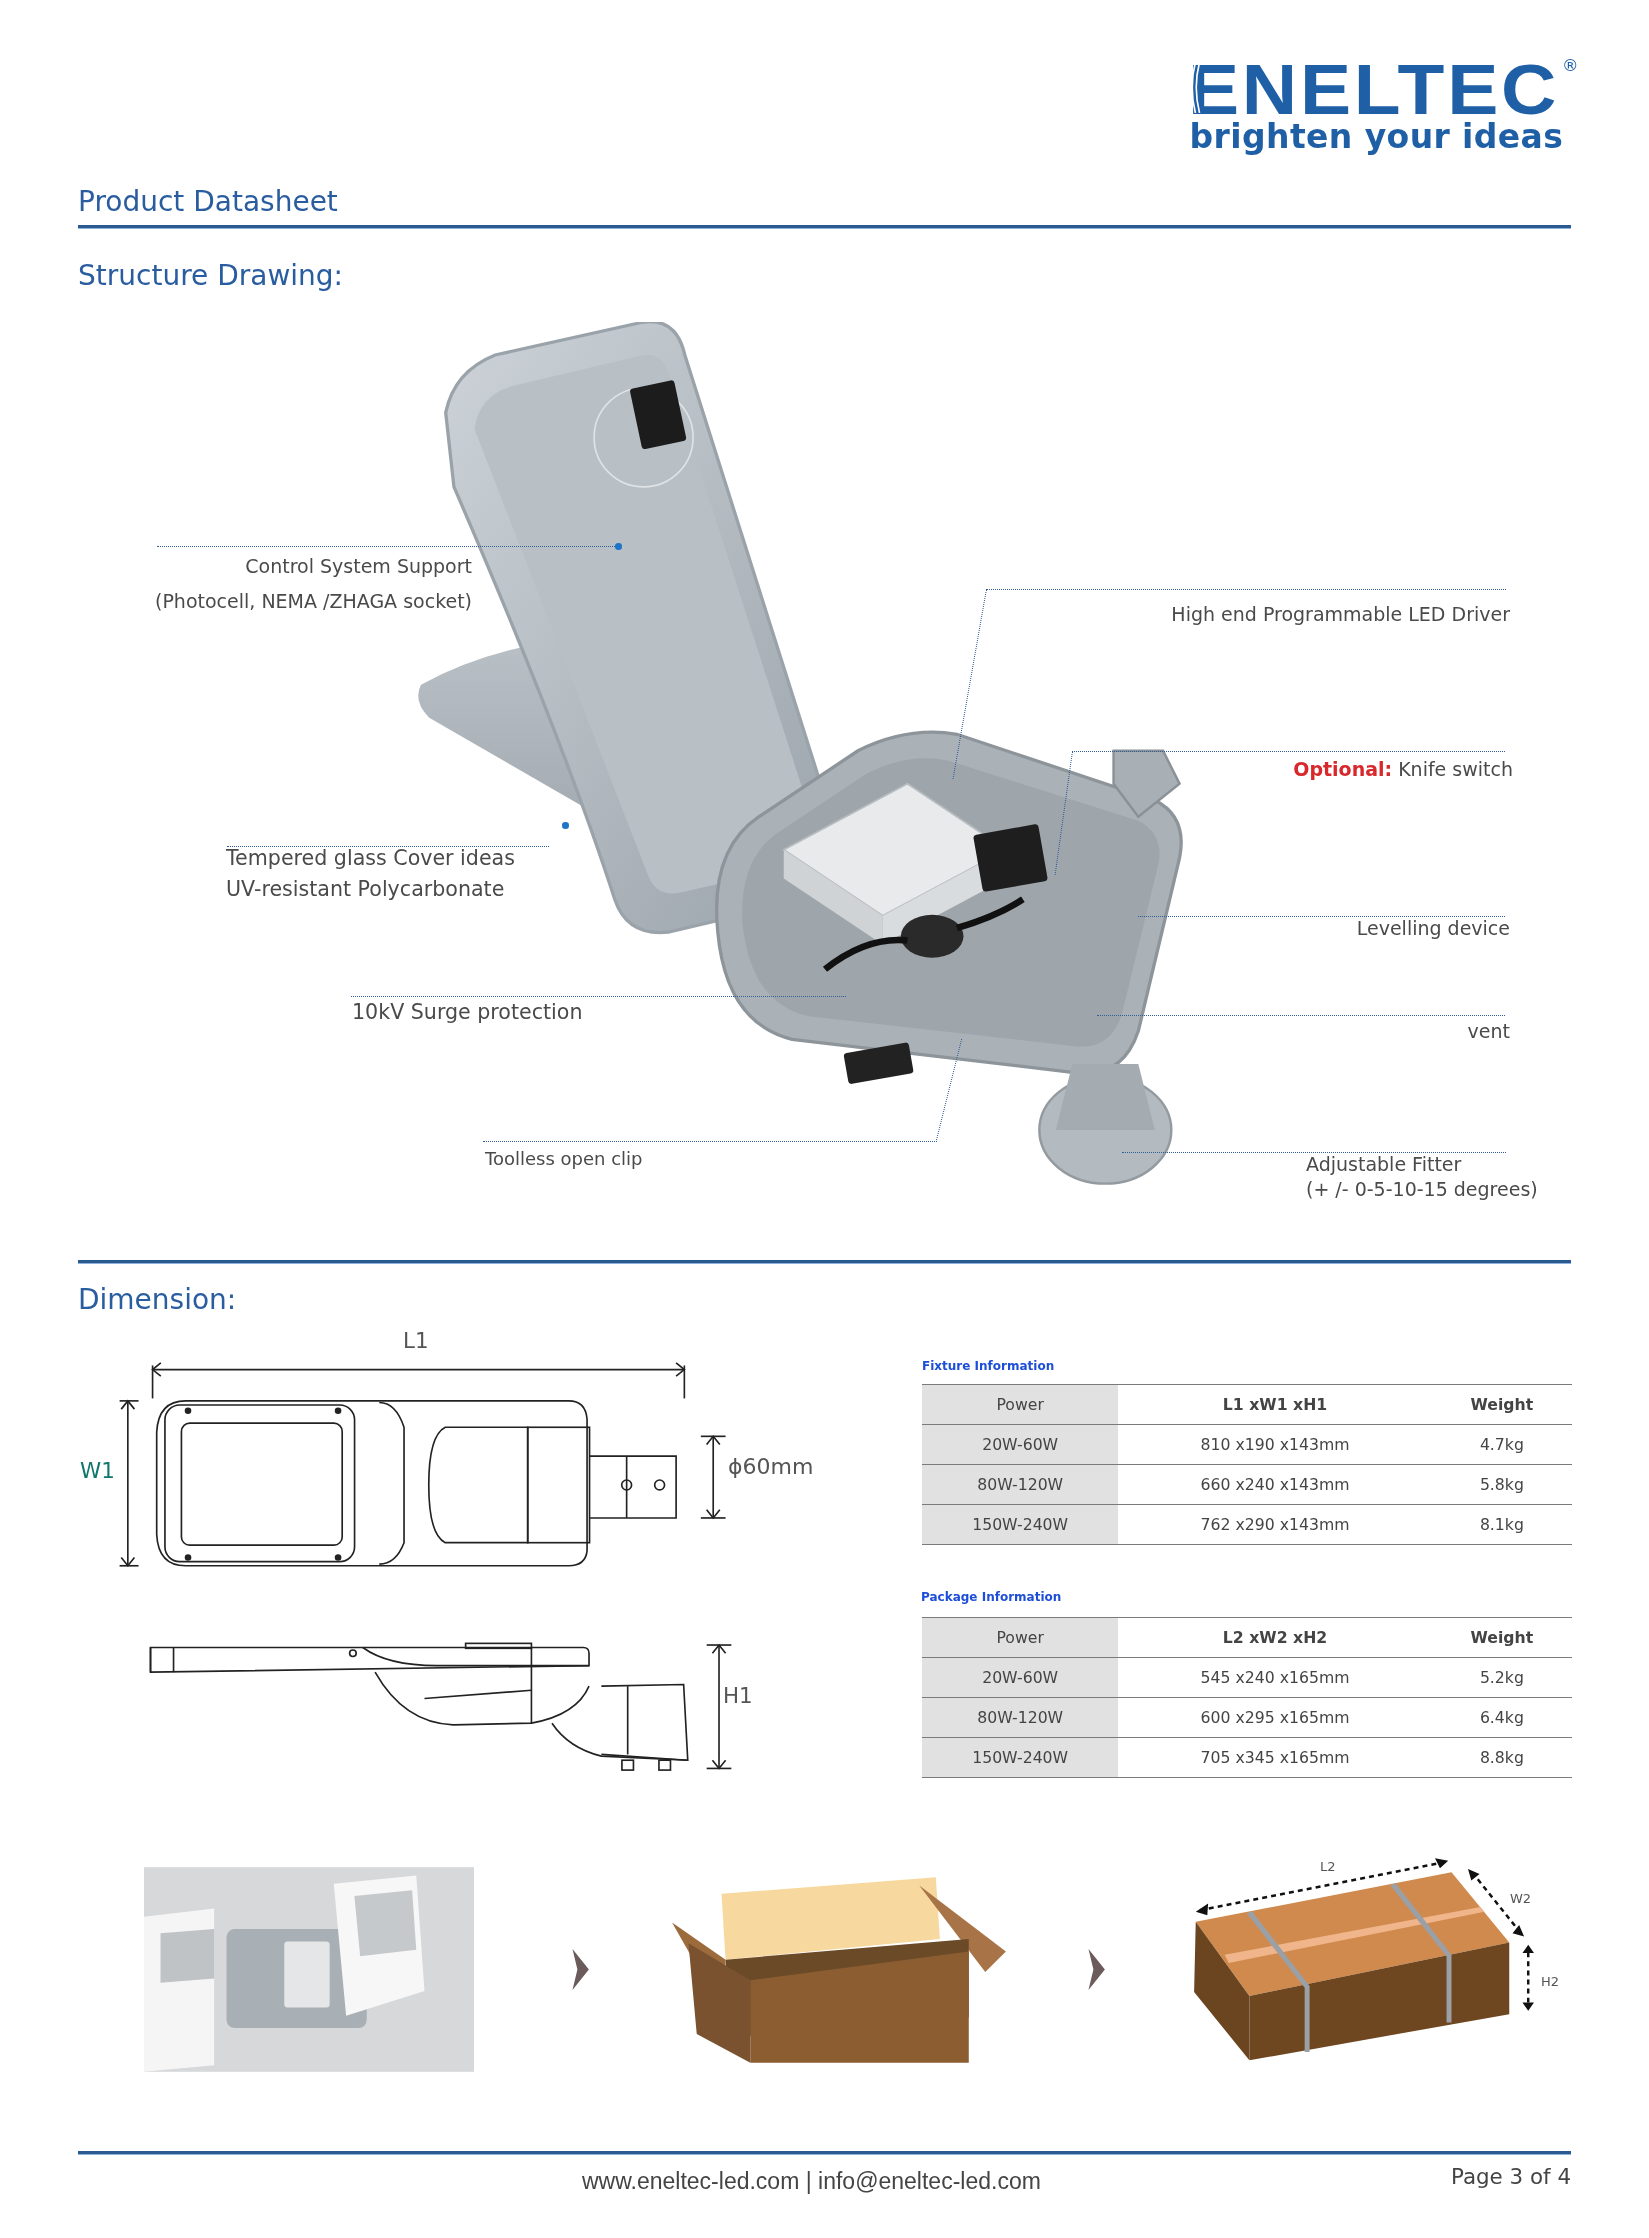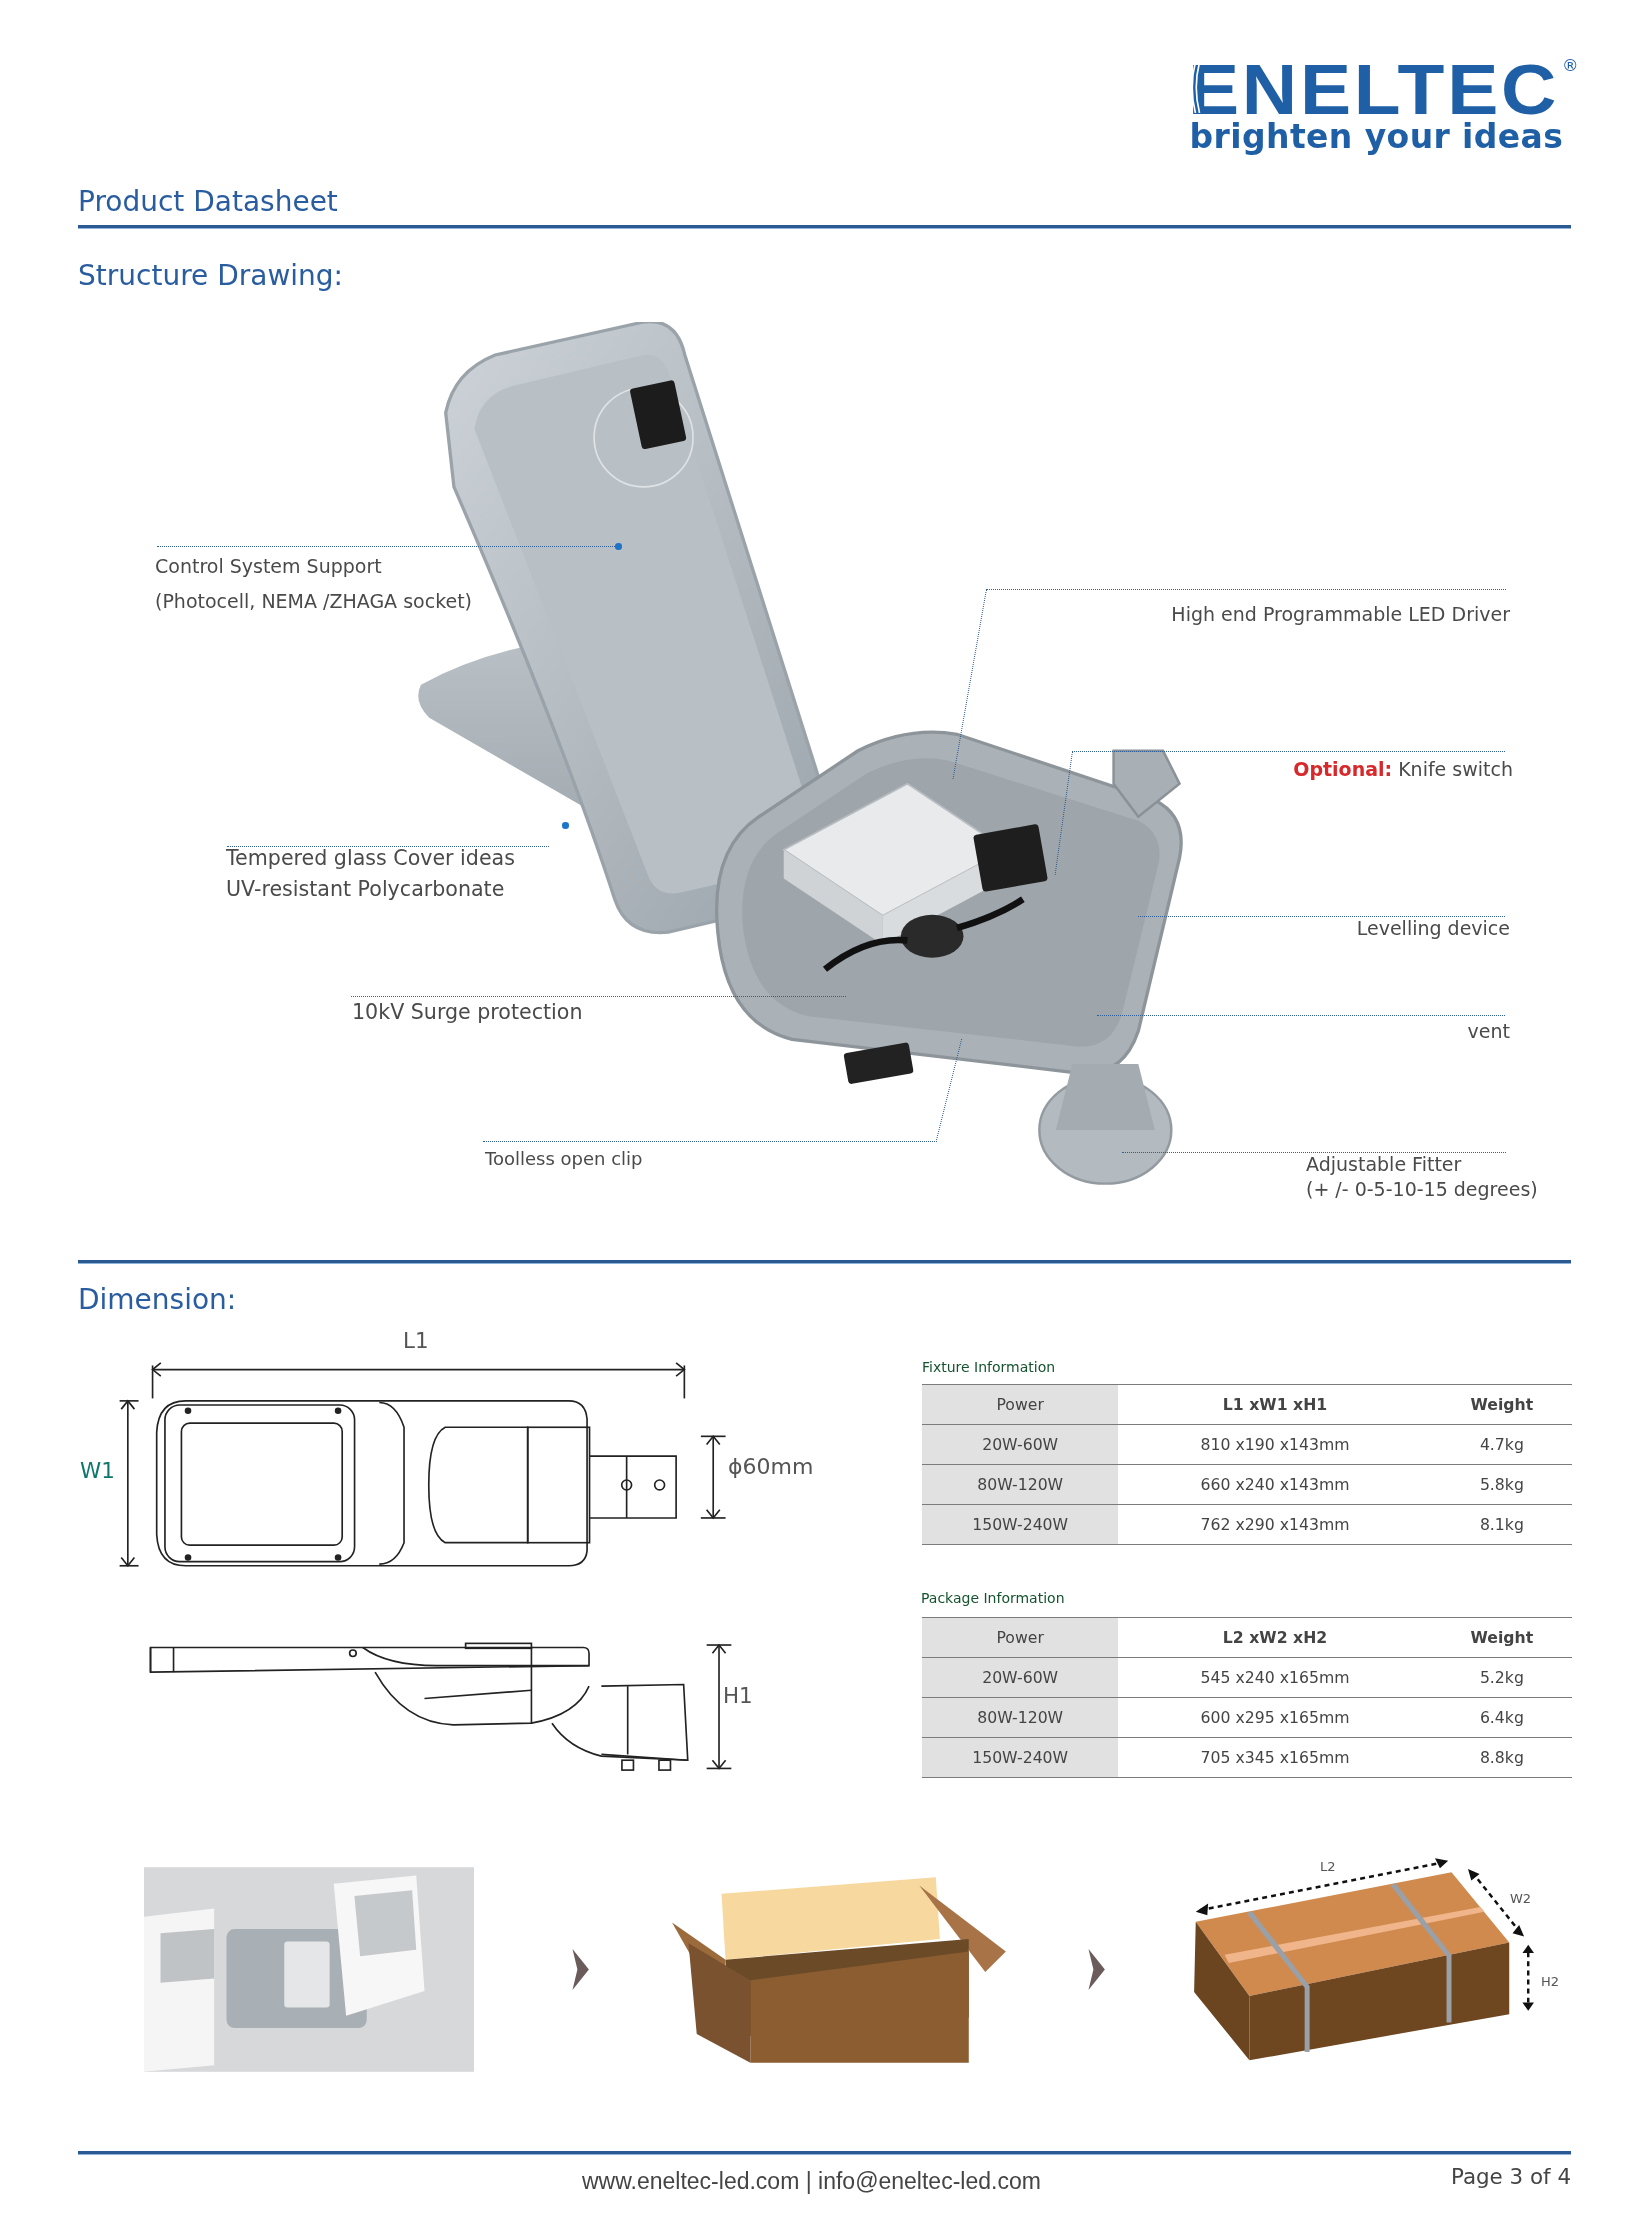--- a/index.html
+++ b/index.html
@@ -15,21 +15,21 @@
   .h-title { font-size:28px; color:#2a5d9f; font-family:"DejaVu Sans", sans-serif; }
   .rule { height:3.3px; background:#2b5a93; border-bottom:0.8px solid #8fb2db; }
   
   .callout { font-size:19px; color:#4a4a4a; line-height:35px; white-space:nowrap; }
   .callout.right { text-align:left; }
   .optional { color:#d8282b; font-weight:bold; }
   .dotline { position:absolute; border-top:1.6px dotted #2f5e98; height:0; }
   .dotv { position:absolute; border-left:1.6px dotted #2f5e98; width:0; }
   .dot { position:absolute; width:6.6px; height:6.6px; border-radius:50%; background:#1f74c7; }
   
-  .tbl-caption { font-size:14px; font-weight:normal; color:#14532d; }
+  .tbl-caption { font-size:12px; font-weight:bold; color:#1d4ed8; }
   table.spec { border-collapse:collapse; width:650px; font-family:"DejaVu Sans", sans-serif; }
   table.spec td, table.spec th { height:39px; font-size:15.7px; color:#444; text-align:center; border-bottom:1.6px solid #7b7b7b; padding:0; }
   table.spec tr:first-child th { border-top:1.6px solid #7b7b7b; }
   table.spec th { font-weight:bold; }
   table.spec th.pow { font-weight:normal; }
   table.spec .c1 { background:#e1e1e1; width:196px; }
   table.spec .c2 { width:313px; }
   table.spec .c3 { width:140px; }
   
   .footer-text { font-family:"Liberation Sans", sans-serif; font-size:23px; color:#444; }
@@ -110,21 +110,21 @@
 
 <div class="dotline" style="left:351px; top:996px; width:495px;"></div>
 
 <div class="dotline" style="left:1097px; top:1015px; width:408px;"></div>
 
 <div class="dotline" style="left:483px; top:1141px; width:454px;"></div>
 <div class="dotv" style="left:936px; top:1039px; height:101px; transform:skewX(-14deg); transform-origin:bottom;"></div>
 
 <div class="dotline" style="left:1122px; top:1152px; width:384px;"></div>
 
-<div class="abs callout" style="left:155px; top:549px;">
+<div class="abs callout" style="left:155px; top:549px;text-align:right;">
   <div>Control System Support</div>
   <div>(Photocell, NEMA /ZHAGA socket)</div>
 </div>
 <div class="abs callout right" style="right:140px; top:597px;">
   <div>High end Programmable LED Driver</div>
 </div>
 <div class="abs callout right" style="right:137px; top:752px;">
   <span class="optional">Optional:</span>
   <span>Knife switch</span>
 </div>

